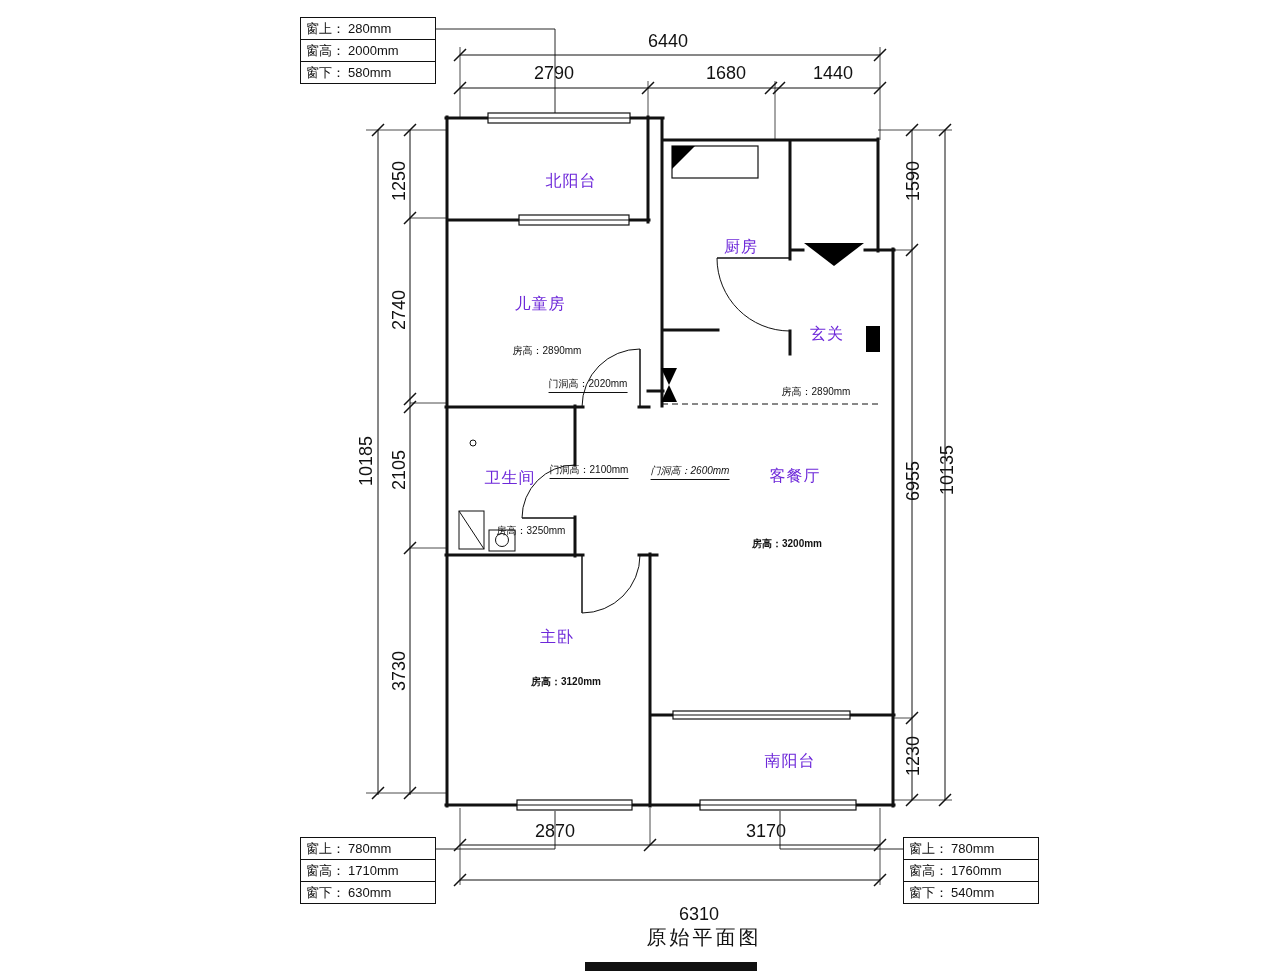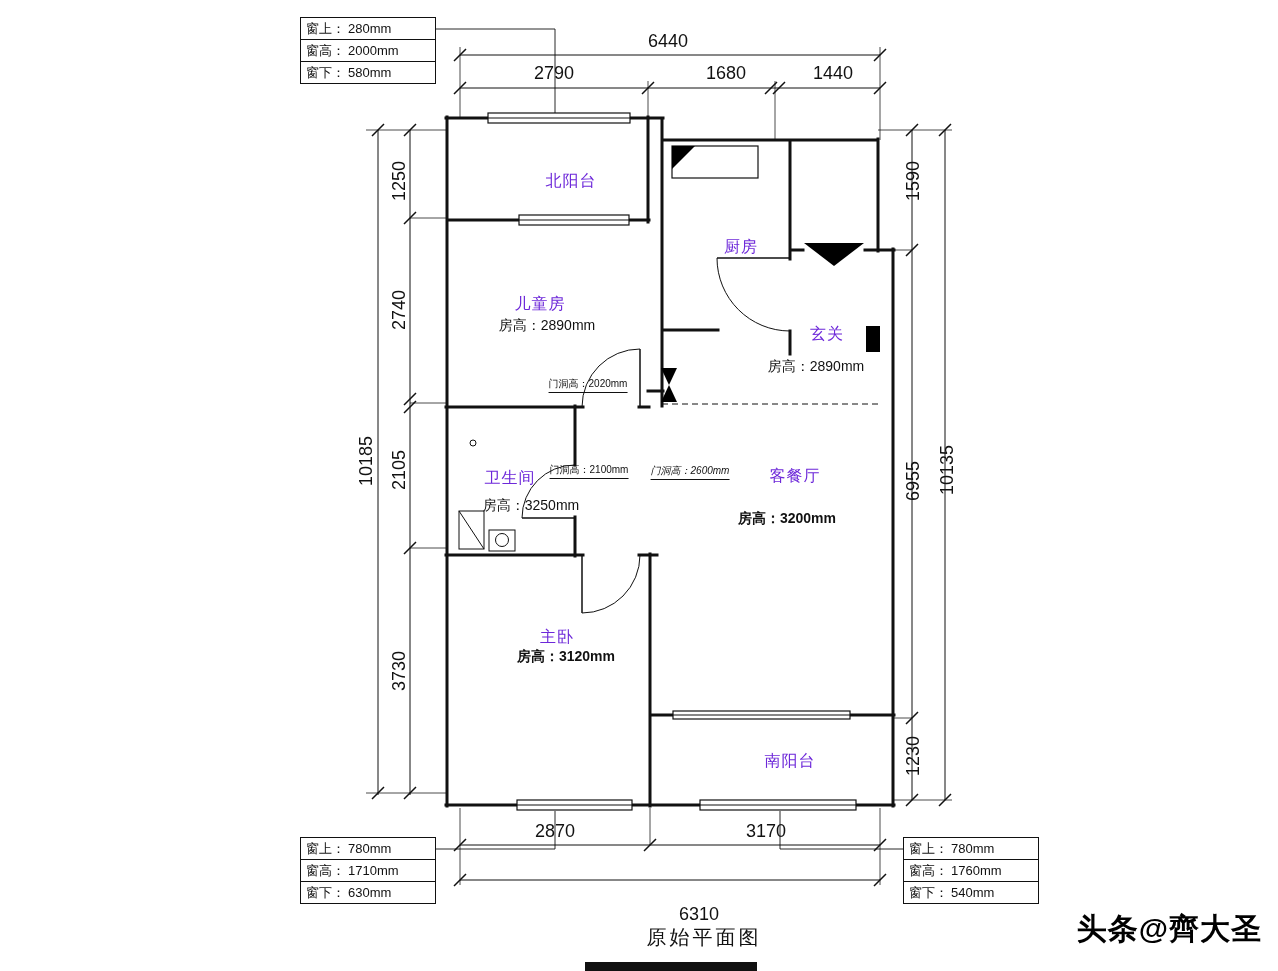--- a/index.html
+++ b/index.html
@@ -5,21 +5,21 @@
   * { margin:0; padding:0; box-sizing:border-box; }
   html,body { background:#fff; }
   .canvas {
     position:relative; width:1278px; height:971px; background:#fff;
     font-family:"Liberation Sans","DejaVu Sans",sans-serif; color:#111;
     overflow:hidden;
   }
   .plan-svg { position:absolute; left:0; top:0; }
   .label { position:absolute; transform:translate(-50%,-50%); white-space:nowrap; }
   .room-name { font-size:16px; letter-spacing:1px; color:#6d28d9; }
-  .room-height { font-size:14px; color:#111; }
+  .room-height { font-size:10px; color:#111;margin-top:25px; }
   .door-label { font-size:10px; color:#111; border-bottom:1px solid #111; padding-bottom:1px; }
   .dim { font-size:18px; color:#111; }
   .dim-v { transform:translate(-50%,-50%) rotate(-90deg); }
   .spec-box { position:absolute; width:136px; background:#0c4a6e; }
   .spec-row { border:1px solid #111; height:23px; line-height:21px; font-size:13px;
               padding-left:5px; margin-top:-1px; background:#fff; white-space:nowrap; }
   .spec-row span { display:inline-block; }
   .spec-val { margin-left:3px; }
   .title-label { font-size:20px; letter-spacing:3px;margin-left:16px; }
   .underbar { position:absolute; background:#111; }
@@ -204,15 +204,14 @@
 
   <div class="label room-name" style="left:790px; top:761px;">南阳台</div>
 
   <div class="label door-label" style="left:588px; top:385px;">门洞高：2020mm</div>
   <div class="label door-label" style="left:589px; top:471px;">门洞高：2100mm</div>
   <div class="label door-label" style="left:690px; top:472px;font-style:italic;">门洞高：2600mm</div>
 
   <div class="label title-label" style="left:688px; top:937px;">原始平面图</div>
   <div class="underbar" style="left:585px; top:962px; width:172px; height:9px;"></div>
 
-  <div class="watermark" style="left:1038px; top:909px; width:224px;">头条@齊大圣</div>
 
 </div>
 
 </body></html>

